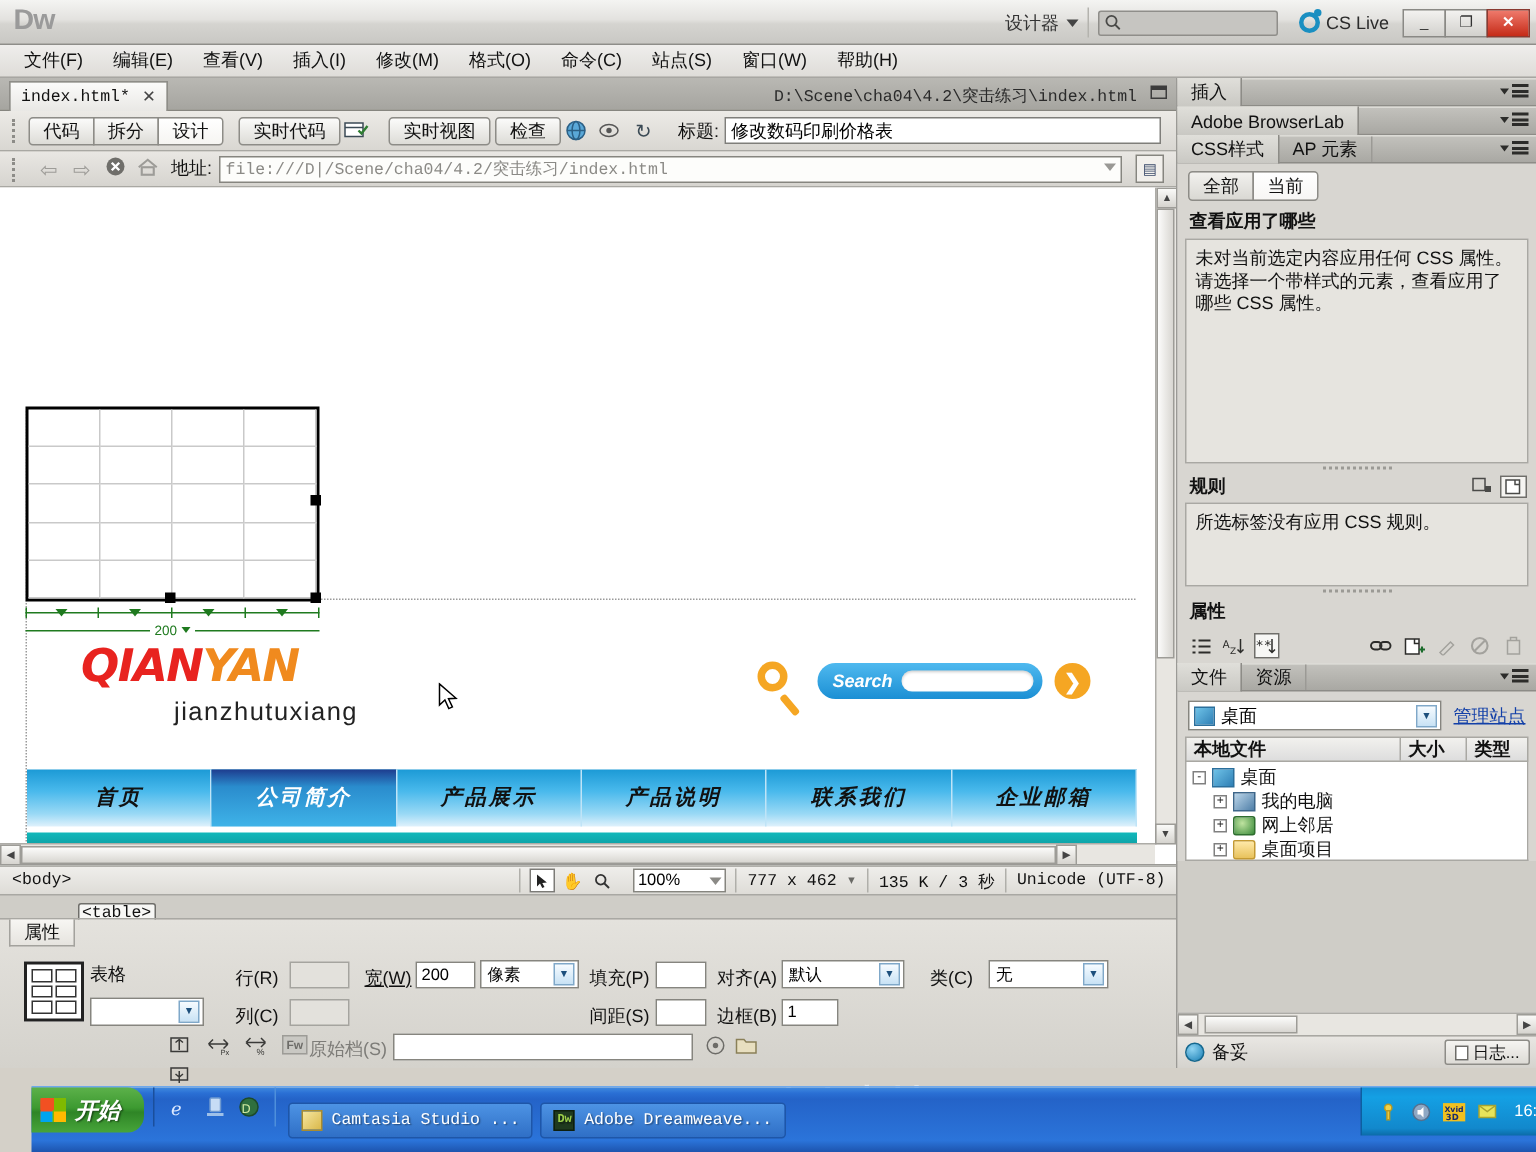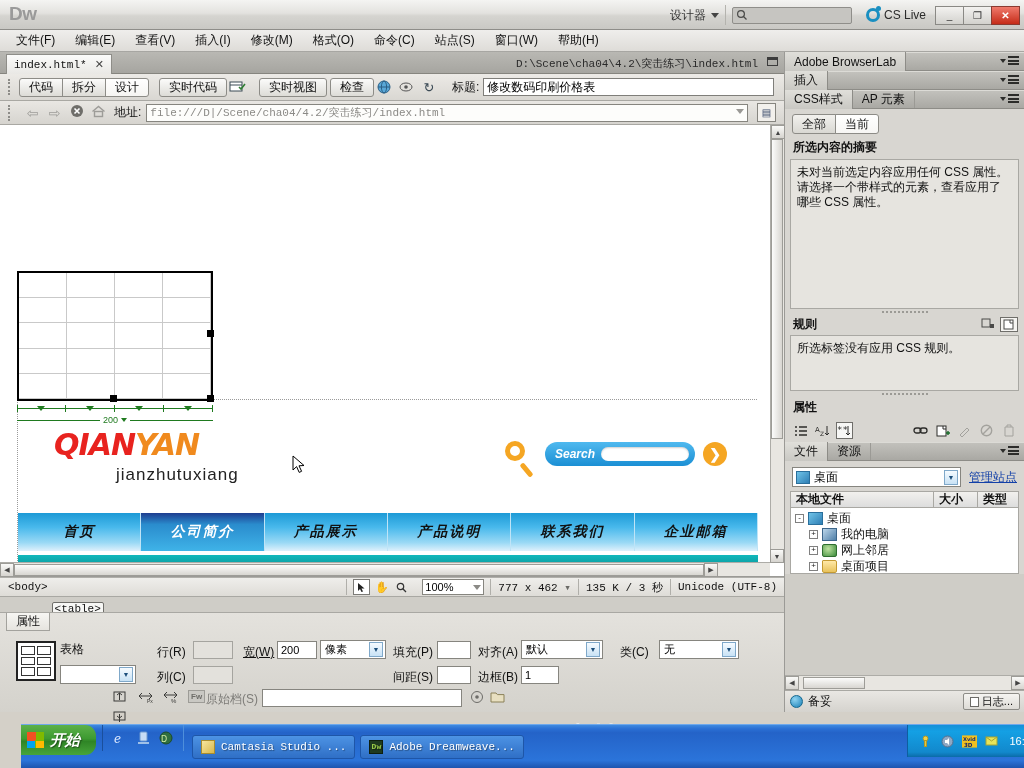--- a/index.html
+++ b/index.html
@@ -848,50 +848,50 @@
         <svg width="15" height="13" viewBox="0 0 15 13">
             <path d="M1 3 h5 l1.4 1.6 H14 V12 H1 Z" fill="#e8dfc0" stroke="#8a8058"></path>
           </svg>
       </div>
     </div>
   </div>
 
   <div class="right-dock">
 
     <div class="pnl-head">
-      <span class="pnl-title tabbed">Adobe BrowserLab</span>
+      <span class="pnl-title tabbed">插入</span>
       <span class="pnl-menu">
         <span class="tri-sm"></span>
           <span class="hamb"></span>
       </span>
     </div>
 
     <div class="pnl-head">
-      <span class="pnl-title tabbed">插入</span>
+      <span class="pnl-title tabbed">Adobe BrowserLab</span>
       <span class="pnl-menu">
         <span class="tri-sm"></span>
           <span class="hamb"></span>
       </span>
     </div>
 
     <div class="pnl-head">
       <span class="pnl-title tabbed">CSS样式</span>
       <span class="pnl-title tab-off">AP 元素</span>
       <span class="pnl-menu">
         <span class="tri-sm"></span>
           <span class="hamb"></span>
       </span>
     </div>
 
     <div class="pnl-body">
       <div class="allcur">
         <span class="ac-btn first">全部</span>
         <span class="ac-btn last on">当前</span>
       </div>
-      <div class="summary-hd">所选内容的摘要</div>
+      <div class="summary-hd">查看应用了哪些</div>
       <div class="summary-box">未对当前选定内容应用任何 CSS 属性。请选择一个带样式的元素，查看应用了哪些 CSS 属性。</div>
 
       <div class="dotgrip">
           <i></i>
         </div>
       <div class="rule-hd">
         <span style="font-size:12px;font-weight:bold;color:#111">规则</span>
         <span style="display:flex;gap:5px;align-items:center">
           <span>
             <svg width="14" height="13" viewBox="0 0 14 13">

